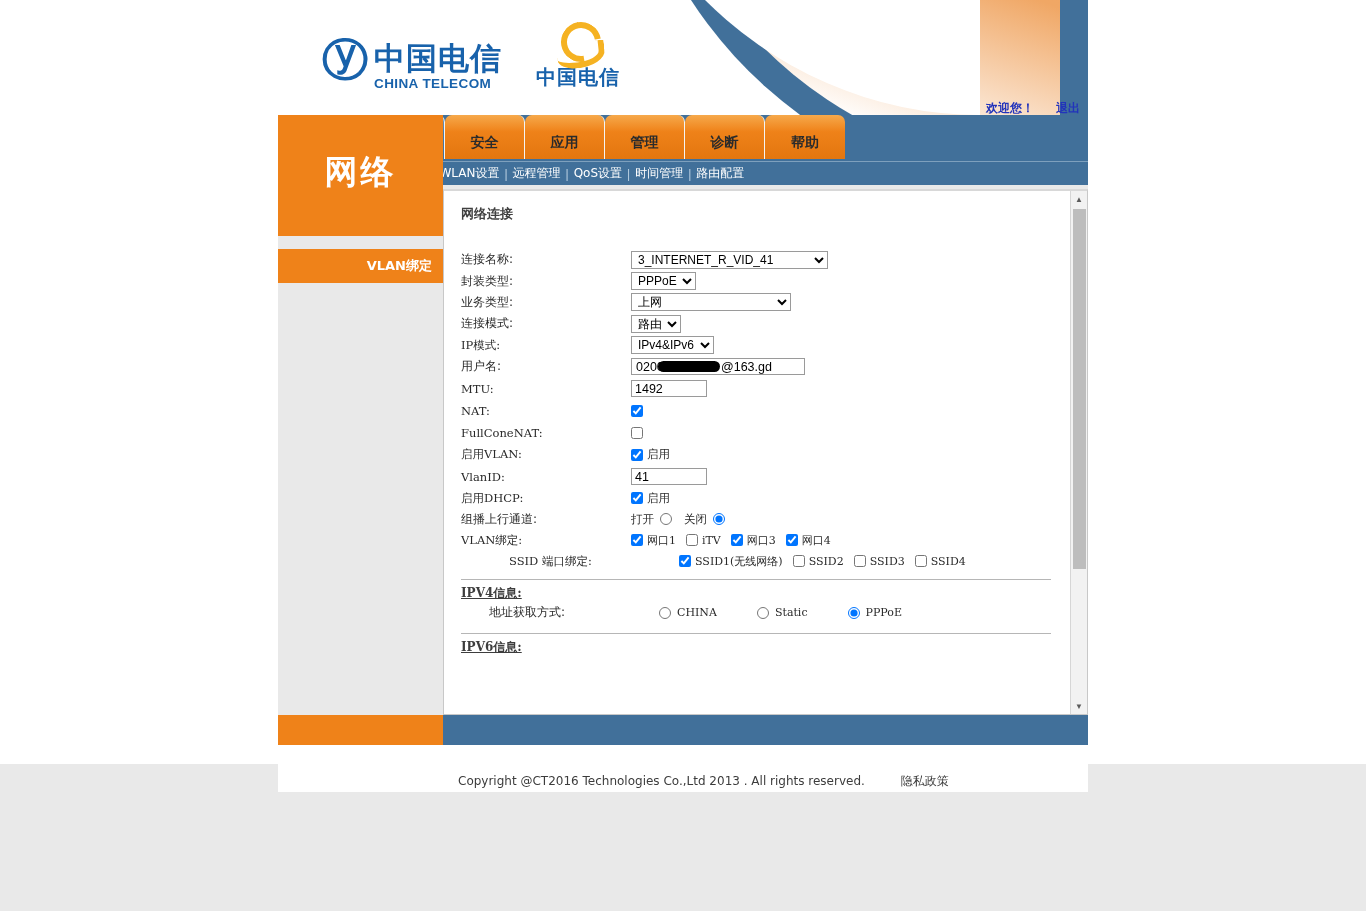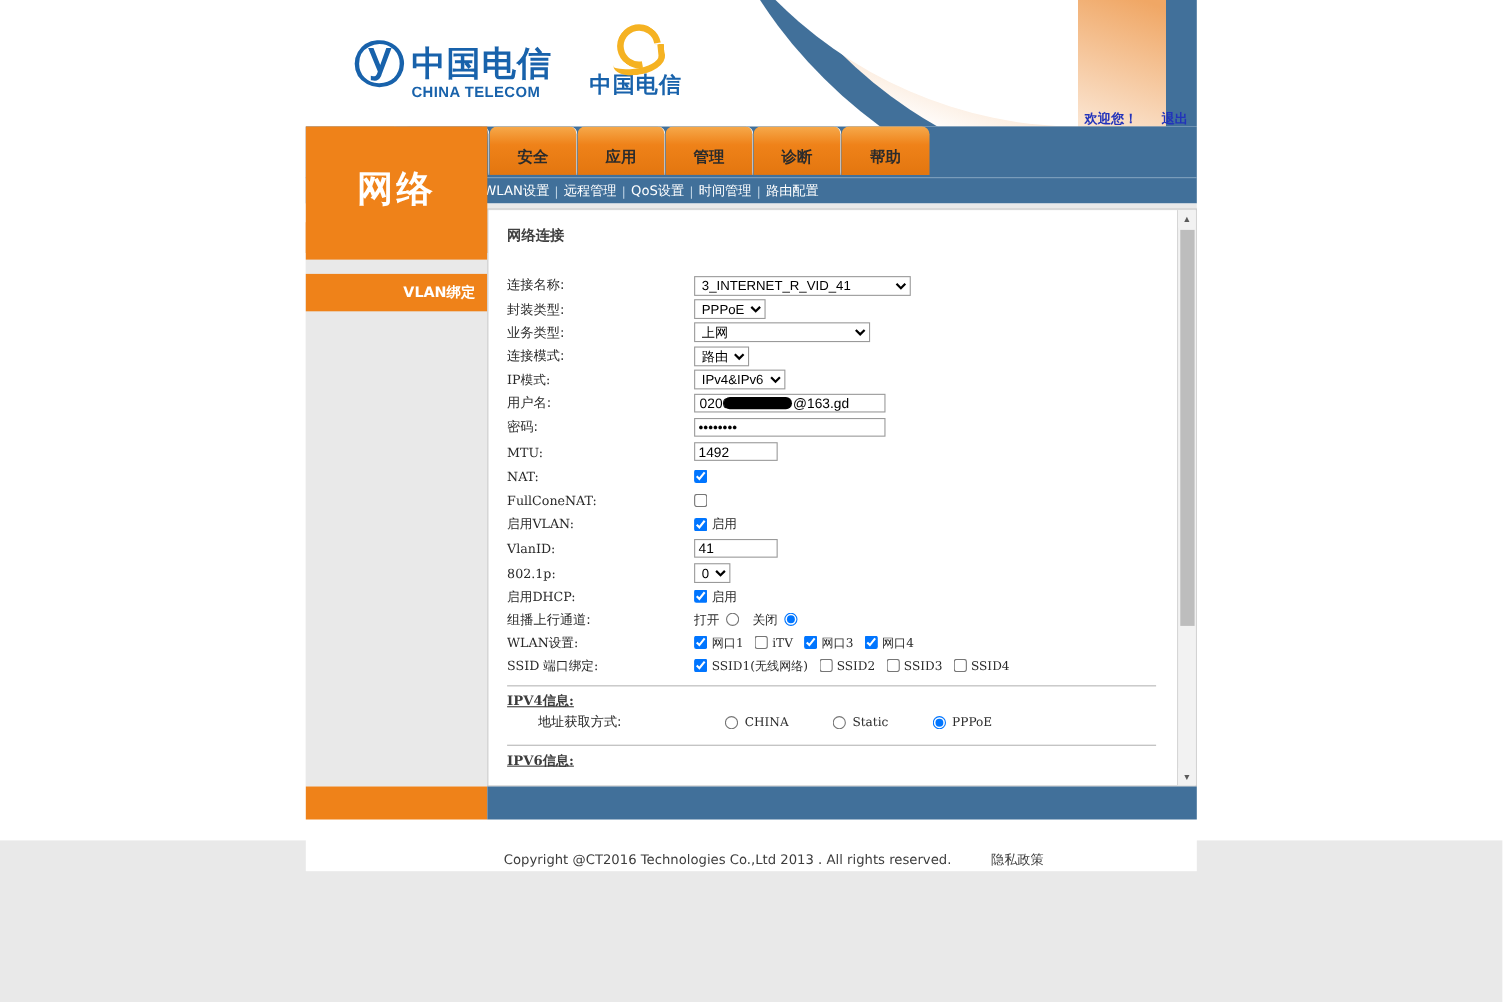--- a/index.html
+++ b/index.html
@@ -423,26 +423,20 @@
           <div class="frow" style="height:22px;">
             <div class="flabel">用户名:</div>
             <div class="fval userfield">
               <input class="txt w-user" type="text" value="" style="">
               <span style="position:absolute;left:5px;top:2px;font-size:12.5px;color:#000;font-family:'Liberation Sans',sans-serif;">0200</span>
               <span style="position:absolute;left:90px;top:2px;font-size:12.5px;color:#000;font-family:'Liberation Sans',sans-serif;">@163.gd</span>
               <span class="redact"></span>
             </div>
           </div>
 
-          <div class="frow" style="height:22px;">
-            <div class="flabel">密码:</div>
-            <div class="fval">
-              <input class="txt w-user" type="text" value="••••••••" style="">
-            </div>
-          </div>
 
           <div class="frow" style="height:22px;">
             <div class="flabel mono">MTU:</div>
             <div class="fval">
               <input class="txt w-mtu" type="text" value="1492" style="">
             </div>
           </div>
 
           <div class="frow" style="height:22px;">
             <div class="flabel mono">NAT:</div>
@@ -466,62 +460,54 @@
             </div>
           </div>
 
           <div class="frow" style="height:22px;">
             <div class="flabel mono">VlanID:</div>
             <div class="fval">
               <input class="txt w-mtu" type="text" value="41" style="">
             </div>
           </div>
 
-          <div class="frow" style="height:22px;">
-            <div class="flabel mono">802.1p:</div>
-            <div class="fval">
-              <select class="sel">
-                <option>0</option>
-              </select>
-            </div>
-          </div>
 
           <div class="frow" style="height:21px;">
             <div class="flabel mono">启用DHCP:</div>
             <div class="fval">
               <input class="cbx" type="checkbox" checked="" style="">
               <span class="inline-lab">启用</span>
             </div>
           </div>
 
           <div class="frow" style="height:21px;">
             <div class="flabel">组播上行通道:</div>
             <div class="fval">
               <span class="radio-lab">打开</span>
               <input class="cbx" type="radio" name="mc" style="">
               <span class="radio-lab" style="margin-left:8px;">关闭</span>
               <input class="cbx" type="radio" name="mc" checked="" style="">
             </div>
           </div>
 
           <div class="frow" style="height:21px;">
-            <div class="flabel mono">WLAN设置:</div>
+            <div class="flabel mono">VLAN绑定:</div>
             <div class="fval">
               <input class="cbx" type="checkbox" checked="" style="">
               <span class="inline-lab mono">网口1</span>
               <input class="cbx" type="checkbox" style="">
               <span class="inline-lab mono">iTV</span>
               <input class="cbx" type="checkbox" checked="" style="">
               <span class="inline-lab mono">网口3</span>
               <input class="cbx" type="checkbox" checked="" style="">
               <span class="inline-lab mono">网口4</span>
             </div>
           </div>
 
-          <div class="frow" style="height:21px;">
+          <div class="frow" style="height:21px;margin-left:48px;">
             <div class="flabel mono">SSID 端口绑定:</div>
             <div class="fval">
               <input class="cbx" type="checkbox" checked="" style="">
               <span class="inline-lab mono">SSID1(无线网络)</span>
               <input class="cbx" type="checkbox" style="">
               <span class="inline-lab mono">SSID2</span>
               <input class="cbx" type="checkbox" style="">
               <span class="inline-lab mono">SSID3</span>
               <input class="cbx" type="checkbox" style="">
               <span class="inline-lab mono">SSID4</span>

